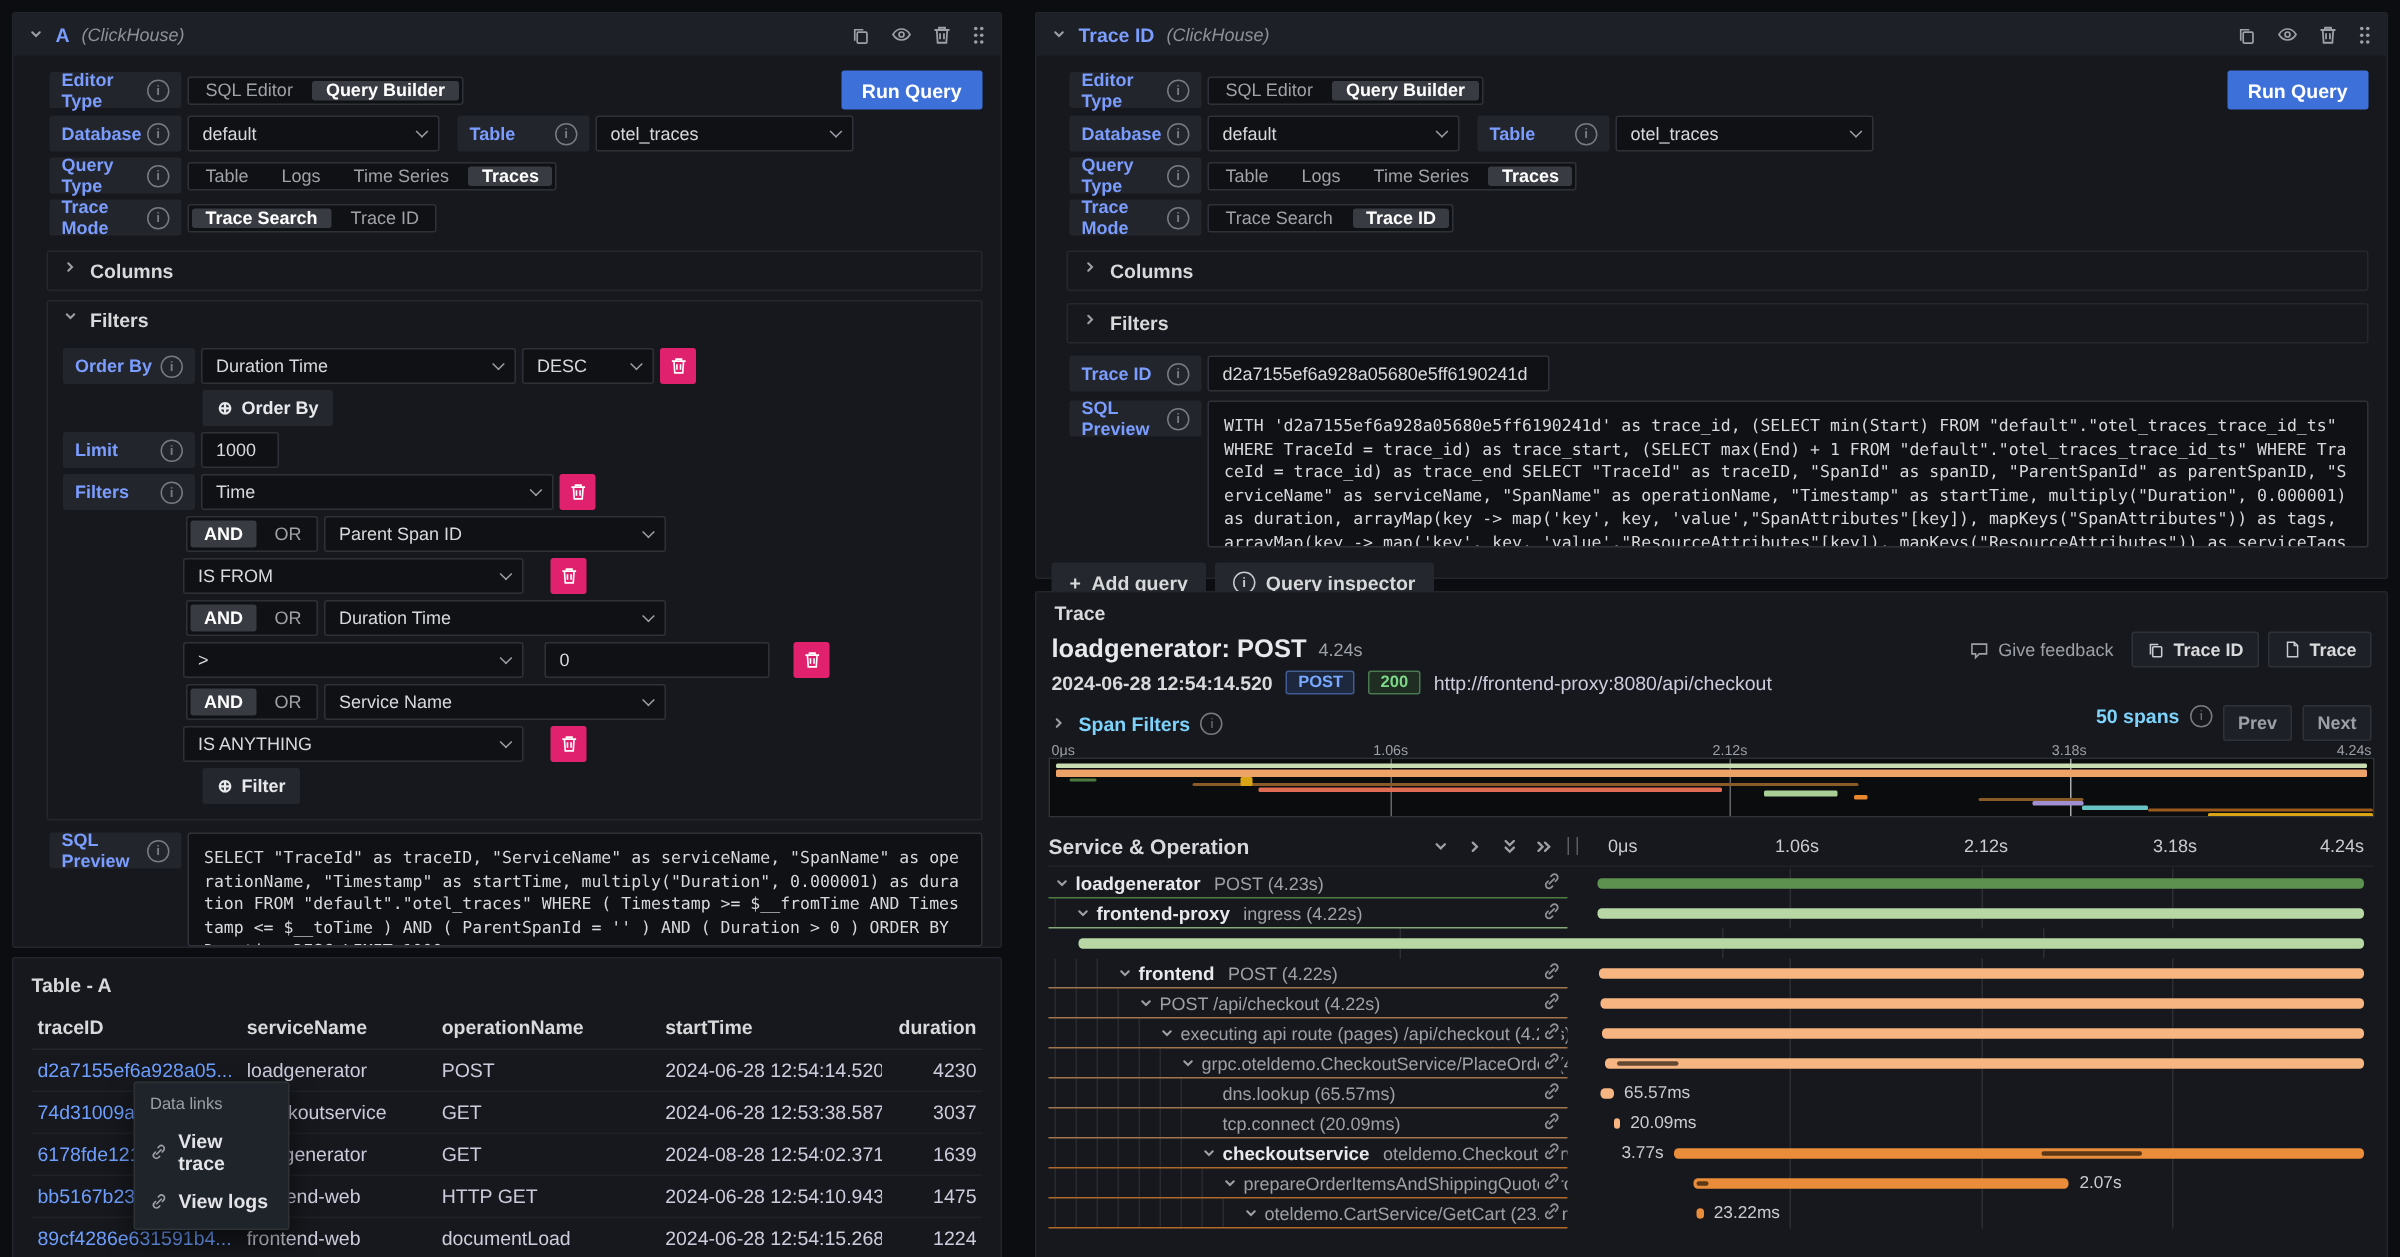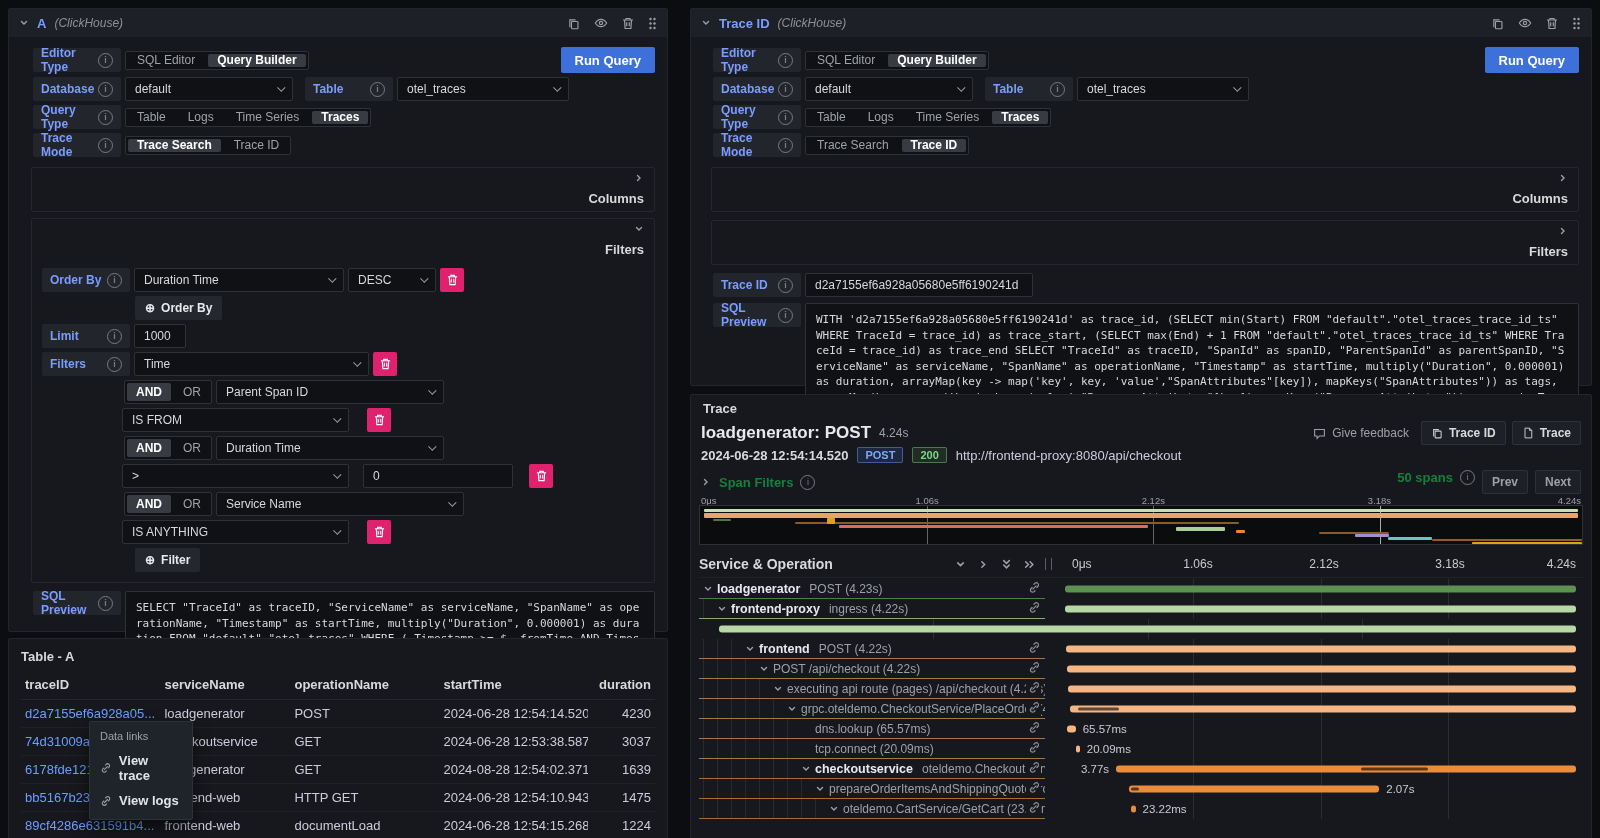--- a/index.html
+++ b/index.html
@@ -24,21 +24,21 @@
   .radio-item.active{background:#383b42;color:#ffffff;font-weight:700;border-radius:2px;margin:2px;padding:0 9px;}
   .btn-primary{background:#3d71d9;color:#fff;border:none;border-radius:2px;height:26px;padding:0 14px;font-size:13px;font-weight:600;font-family:inherit;}
   .btn-ghost{background:#24272e;border:none;border-radius:2px;height:24px;padding:0 10px;color:#e8e9ec;font-size:12px;font-weight:700;display:inline-flex;align-items:center;gap:6px;font-family:inherit;}
   .btn-toolbar{background:#24272e;border:none;border-radius:2px;height:26px;padding:0 12px;color:#d8d9da;font-size:13px;font-weight:600;display:inline-flex;align-items:center;gap:7px;font-family:inherit;}
   .btn-outline{height:24px;border:1px solid #2e3238;background:#1d2026;display:inline-flex;gap:6px;padding:0 9px;font-size:12px;color:#d8d9da;align-items:center;border-radius:2px;font-family:inherit;font-weight:600;}
   .trash{width:24px;height:24px;border-radius:2px;background:#e0226e;display:flex;align-items:center;justify-content:center;flex:none;border:none;}
   .andor{display:flex;border:1px solid #2e3238;border-radius:2px;height:24px;background:#0f1115;box-sizing:border-box;}
   .andor span{padding:0 10px;display:flex;align-items:center;color:#9fa2a7;font-size:12px;}
   .andor span.active{background:#383b42;color:#fff;font-weight:700;border-radius:2px;margin:2px;padding:0 9px;}
   .section-box{border:1px solid #24272d;border-radius:2px;margin:6px 12px 0 22px;}
-  .section-head{display:flex;align-items:flex-end;gap:8px;padding:5px 10px;font-size:13px;font-weight:700;color:#d8d9da;flex-direction:column;}
+  .section-head{display:flex;align-items:flex-start;gap:8px;padding:5px 10px;font-size:13px;font-weight:700;color:#d8d9da;}
   .chev{flex:none;}
   .sql{font-family:"DejaVu Sans Mono",monospace;font-size:11px;line-height:15.5px;color:#d8d9da;background:#0f1115;border:1px solid #2e3238;border-radius:2px;padding:8px 10px;word-break:break-all;white-space:pre-wrap;overflow:hidden;box-sizing:border-box;}
   table{border-collapse:collapse;width:100%;table-layout:fixed;}
   th{text-align:left;font-size:13px;font-weight:700;color:#d8d9da;padding:7px 4px;border-bottom:1px solid #23262c;}
   td{font-size:13px;color:#ccccdc;padding:6px 4px;border-bottom:1px solid #1e2126;white-space:nowrap;overflow:hidden;}
   td.link{color:#6e9fff;}
   th.num,td.num{text-align:right;}
   .popup{position:absolute;background:#1f232a;border:1px solid #2c3235;border-radius:2px;box-shadow:0 8px 16px rgba(0,0,0,.55);padding:6px 0;z-index:30;width:102px;}
   .popup .ptitle{color:#9da0a6;font-size:11px;padding:2px 10px 6px;}
   .popup .pitem{display:flex;align-items:center;gap:7px;padding:5px 10px;font-size:13px;color:#e3e4e8;font-weight:600;}
@@ -58,21 +58,21 @@
   .stripe{position:absolute;top:50%;transform:translateY(-50%);height:3px;background:rgba(0,0,0,.6);border-radius:2px;z-index:2;}
   .bar-label{position:absolute;top:50%;transform:translateY(-50%);font-size:11.5px;color:#c9cbd1;white-space:nowrap;}
   .gridline{position:absolute;top:0;bottom:0;width:1px;background:rgba(204,204,220,.12);}
   .tick{position:absolute;font-size:12px;color:#c9cbd1;top:50%;transform:translate(-50%,-50%);}
   .tick.first{transform:translate(0,-50%);}
   .tick.last{transform:translate(-100%,-50%);}
   .mini-tick{position:absolute;font-size:9.5px;color:#9da0a6;top:0;transform:translateX(-50%);}
   .mini-tick.first{transform:none;}
   .mini-tick.last{transform:translateX(-100%);}
   .mseg{position:absolute;border-radius:1px;}
-  .sfbold{font-size:13px;font-weight:700;color:#15803d;}
+  .sfbold{font-size:13px;font-weight:700;color:#7dd3fc;}
 </style>
 </head>
 <body>
 
 <div class="panel" style="left:8px;top:8px;width:660px;height:624px;">
   <div class="qheader">
     <svg class="chev" width="10" height="10" viewBox="0 0 10 10">
         <path d="M2.5 3.5 L5 6 L7.5 3.5" fill="none" stroke="#9da0a6" stroke-width="1.4" stroke-linecap="round"></path>
       </svg>
     <span class="qtitle">A</span>
@@ -251,21 +251,21 @@
             <svg width="11" height="12" viewBox="0 0 12 13" fill="none" stroke="#fff" stroke-width="1.2">
               <path d="M1 3h10M4 3V1.5h4V3M2.5 3l.6 8.5h5.8L9.5 3M4.7 5.2v4M7.3 5.2v4"></path>
             </svg>
           </button>
       </div>
       <div class="frow" style="margin-left:82px;">
         <div class="andor">
             <span class="active">AND</span>
             <span>OR</span>
           </div>
-        <div class="select" style="width:248px;">
+        <div class="select" style="width:228px;">
             <span>Service Name</span>
           </div>
       </div>
       <div class="frow" style="margin-left:80px;">
         <div class="select" style="width:227px;">
             <span>IS ANYTHING</span>
           </div>
         <button class="trash" style="margin-left:14px;">
             <svg width="11" height="12" viewBox="0 0 12 13" fill="none" stroke="#fff" stroke-width="1.2">
               <path d="M1 3h10M4 3V1.5h4V3M2.5 3l.6 8.5h5.8L9.5 3M4.7 5.2v4M7.3 5.2v4"></path>

